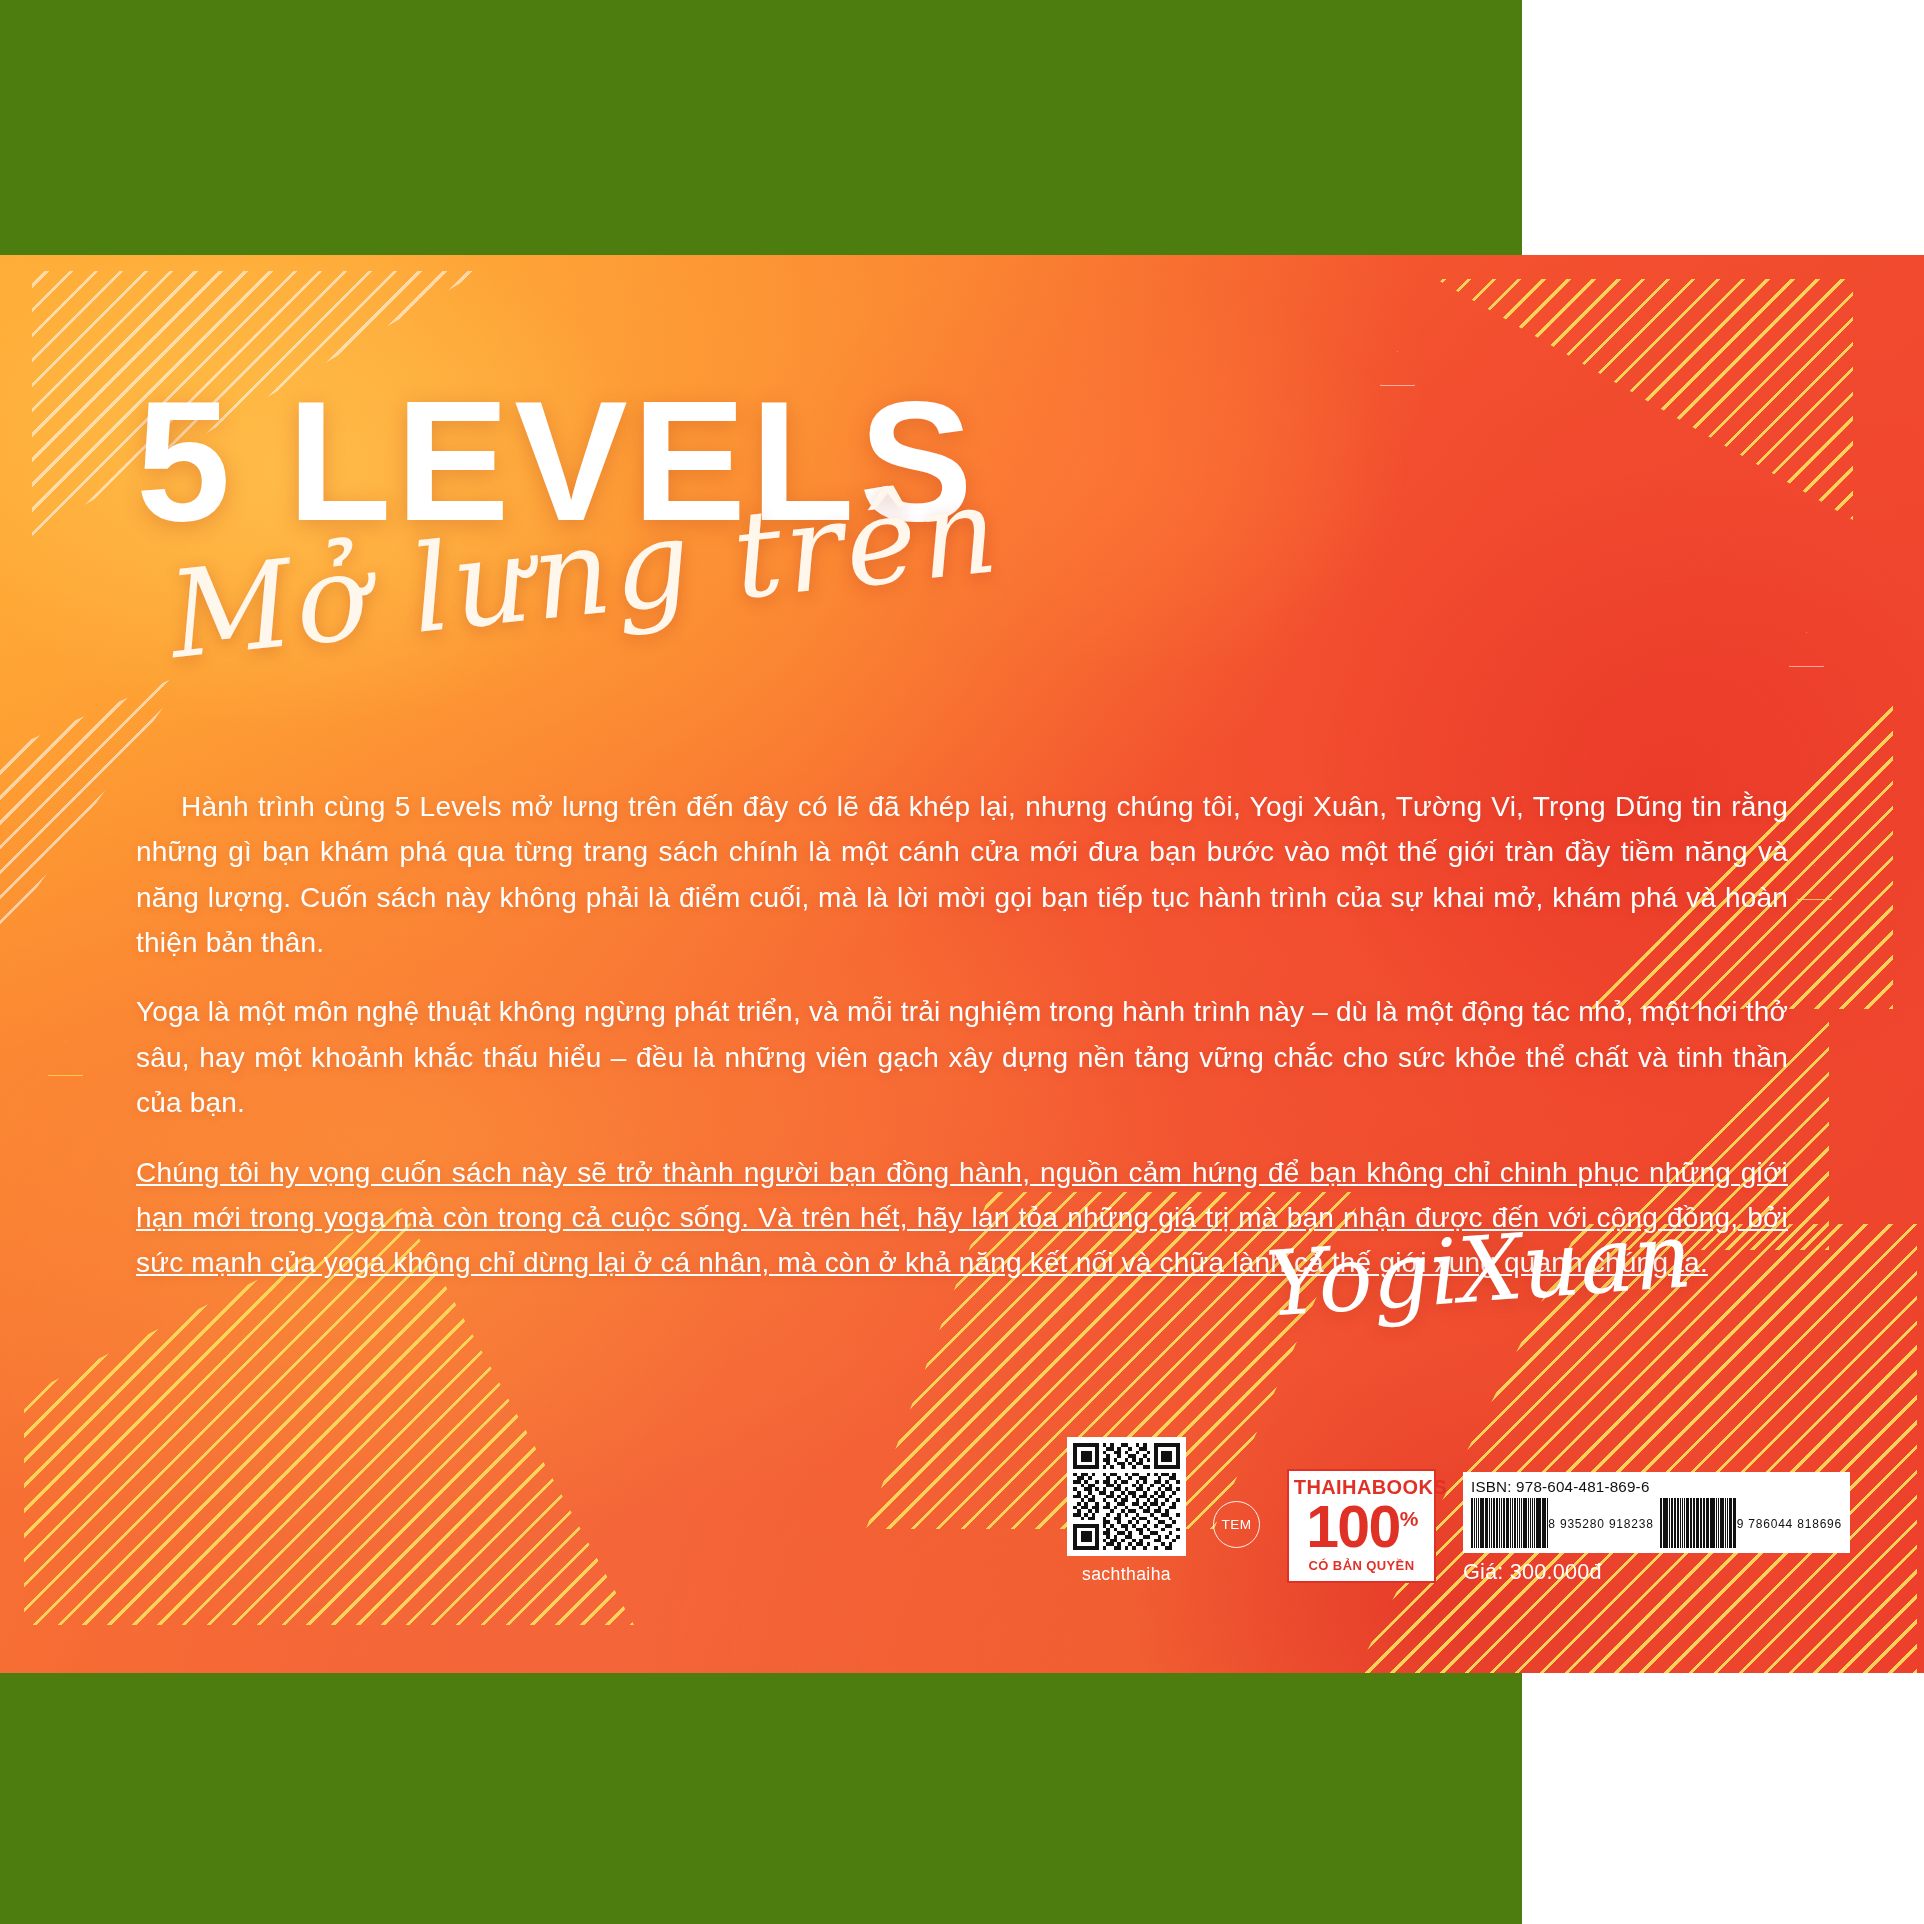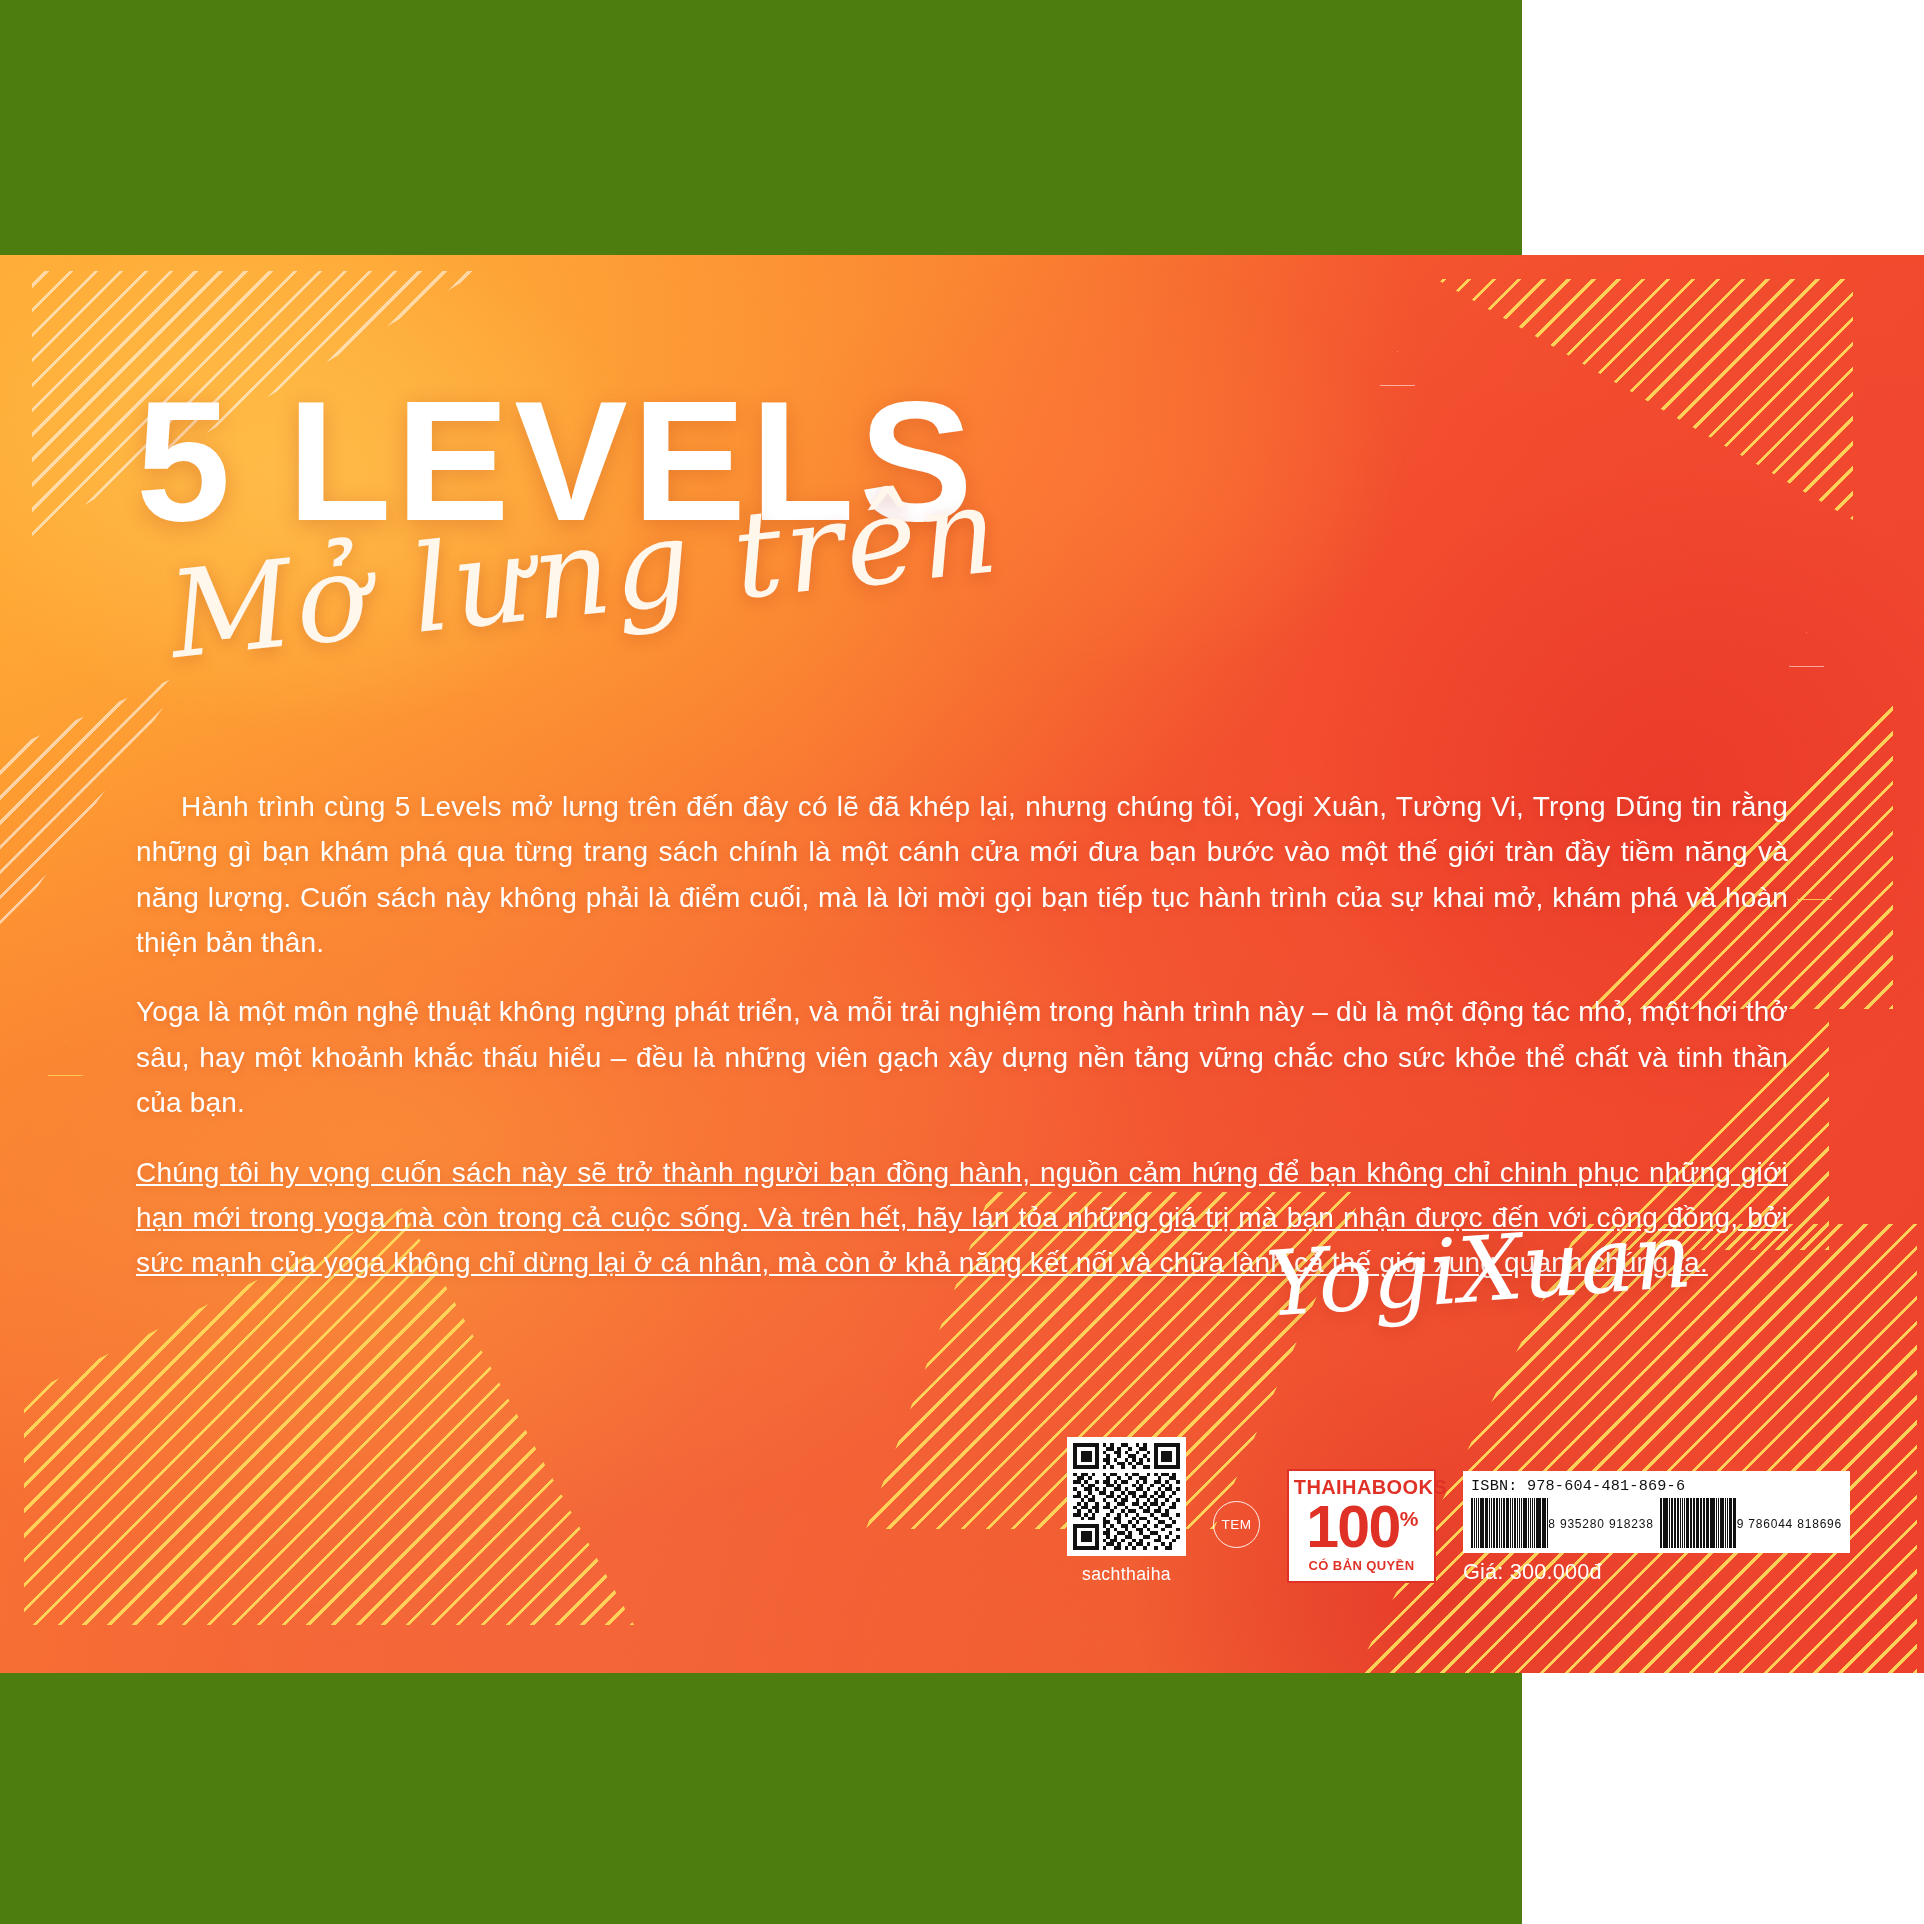--- a/index.html
+++ b/index.html
@@ -235,21 +235,21 @@
     background: #ffffff;
     padding: 5.6px 8px 4.8px;
     display: flex;
     flex-direction: column;
     gap: 3.2px;
   }
   .isbn-text {
     font-size: 15.2px;
     color: #111111;
     letter-spacing: 0.2px;
-    font-family: Liberation Mono, monospace;
+    font-family: Liberation Sans, sans-serif;
   }
   .barcodes { display: flex; gap: 6.4px; align-items: flex-end; }
   .barcode { display: flex; flex-direction: row; align-items: center; }
   .bars { display: flex; align-items: flex-end; height: 50px; }
   .bars span { display: block; background: #111; margin-right: 0.8px; height: 100%; }
   .bc-digits {
     font-size: 12px;
     color: #111;
     letter-spacing: 0.8px;
     margin-top: 1.6px;

